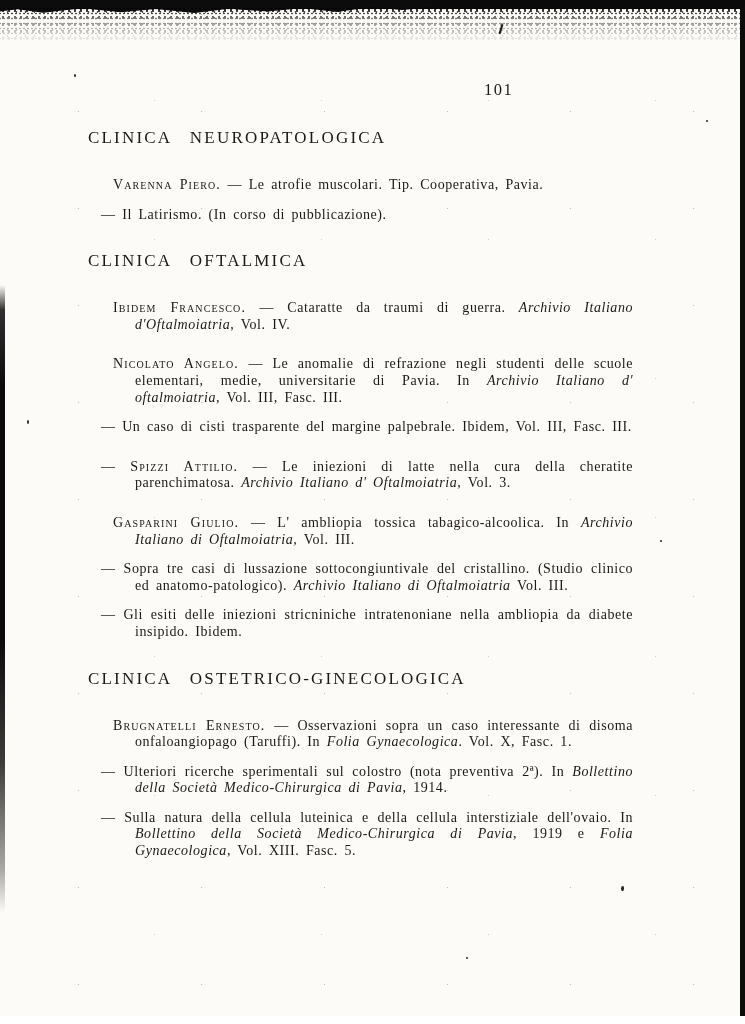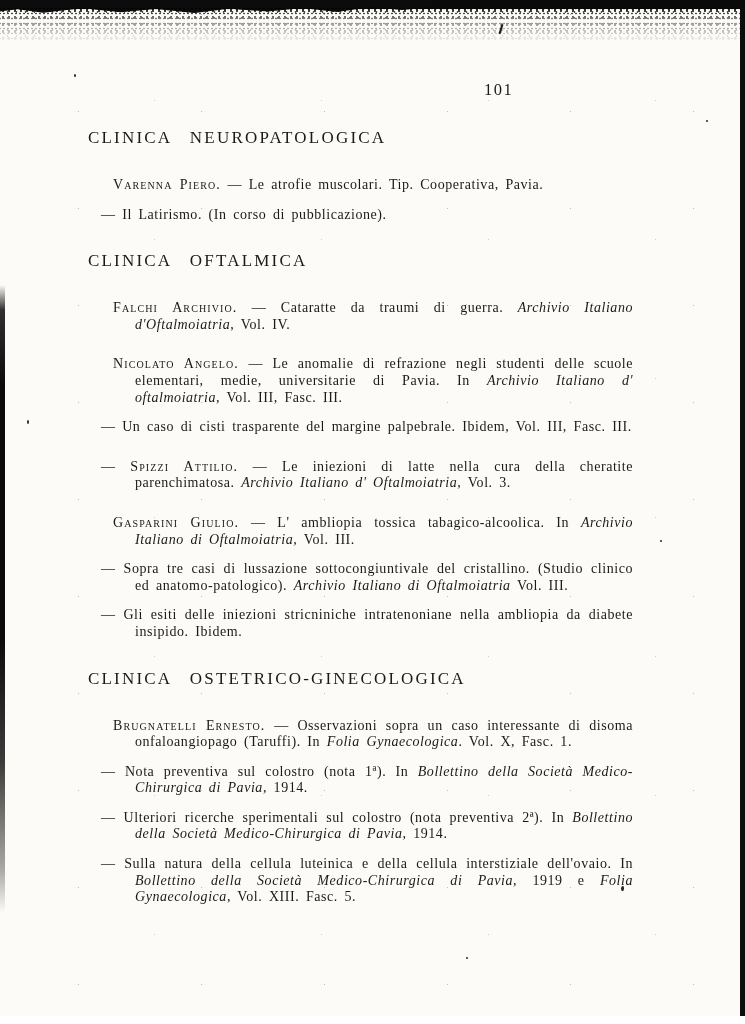--- a/index.html
+++ b/index.html
@@ -103,27 +103,26 @@
   <div class="speck s5"></div>
   <div class="speck s6"></div>
 
   <div class="page-number">101</div>
 
   <main class="content" id="content">
       <h2 class="section-heading">CLINICA NEUROPATOLOGICA</h2>
       <p class="entry author"><span class="seg-sc">Varenna Piero.</span><span class="seg-n"> — Le atrofie muscolari. Tip. Cooperativa, Pavia.</span></p>
       <p class="entry dash"><span class="seg-n">— Il Latirismo. (In corso di pubblicazione).</span></p>
       <h2 class="section-heading">CLINICA OFTALMICA</h2>
-      <p class="entry author"><span class="seg-sc">Falchi Archivio.</span><span class="seg-n"> — Cataratte da traumi di guerra. </span><span class="seg-i">Archivio Italiano d'Oftalmoiatria</span><span class="seg-n">, Vol. IV.</span></p>
+      <p class="entry author"><span class="seg-sc">Ibidem Francesco.</span><span class="seg-n"> — Cataratte da traumi di guerra. </span><span class="seg-i">Archivio Italiano d'Oftalmoiatria</span><span class="seg-n">, Vol. IV.</span></p>
       <p class="entry author gap"><span class="seg-sc">Nicolato Angelo.</span><span class="seg-n"> — Le anomalie di refrazione negli studenti delle scuole elementari, medie, universitarie di Pavia. In </span><span class="seg-i">Archivio Italiano d' oftalmoiatria</span><span class="seg-n">, Vol. III, Fasc. III.</span></p>
       <p class="entry dash"><span class="seg-n">— Un caso di cisti trasparente del margine palpebrale. Ibidem, Vol. III, Fasc. III.</span></p>
       <p class="entry dash gap"><span class="seg-n">— </span><span class="seg-sc">Spizzi Attilio.</span><span class="seg-n"> — Le iniezioni di latte nella cura della cheratite parenchimatosa. </span><span class="seg-i">Archivio Italiano d' Oftalmoiatria</span><span class="seg-n">, Vol. 3.</span></p>
       <p class="entry author gap"><span class="seg-sc">Gasparini Giulio.</span><span class="seg-n"> — L' ambliopia tossica tabagico-alcoolica. In </span><span class="seg-i">Archivio Italiano di Oftalmoiatria</span><span class="seg-n">, Vol. III.</span></p>
       <p class="entry dash"><span class="seg-n">— Sopra tre casi di lussazione sottocongiuntivale del cristallino. (Studio clinico ed anatomo-patologico). </span><span class="seg-i">Archivio Italiano di Oftalmoiatria</span><span class="seg-n"> Vol. III.</span></p>
       <p class="entry dash"><span class="seg-n">— Gli esiti delle iniezioni stricniniche intratenoniane nella ambliopia da diabete insipido. Ibidem.</span></p>
       <h2 class="section-heading">CLINICA OSTETRICO-GINECOLOGICA</h2>
       <p class="entry author"><span class="seg-sc">Brugnatelli Ernesto.</span><span class="seg-n"> — Osservazioni sopra un caso interessante di disoma onfaloangiopago (Taruffi). In </span><span class="seg-i">Folia Gynaecologica</span><span class="seg-n">. Vol. X, Fasc. 1.</span></p>
-      <p class="entry dash"><span class="seg-n">— Nota preventiva sul colostro (nota 1ª). In </span><span class="seg-i">Bollettino della Società Medico-Chirurgica di Pavia</span><span class="seg-n">, 1914.</span></p>
       <p class="entry dash"><span class="seg-n">— Ulteriori ricerche sperimentali sul colostro (nota preventiva 2ª). In </span><span class="seg-i">Bollettino della Società Medico-Chirurgica di Pavia</span><span class="seg-n">, 1914.</span></p>
       <p class="entry dash"><span class="seg-n">— Sulla natura della cellula luteinica e della cellula interstiziale dell'ovaio. In </span><span class="seg-i">Bollettino della Società Medico-Chirurgica di Pavia</span><span class="seg-n">, 1919 e </span><span class="seg-i">Folia Gynaecologica</span><span class="seg-n">, Vol. XIII. Fasc. 5.</span></p>
     </main>
 
 </div>
 
 </body></html>

